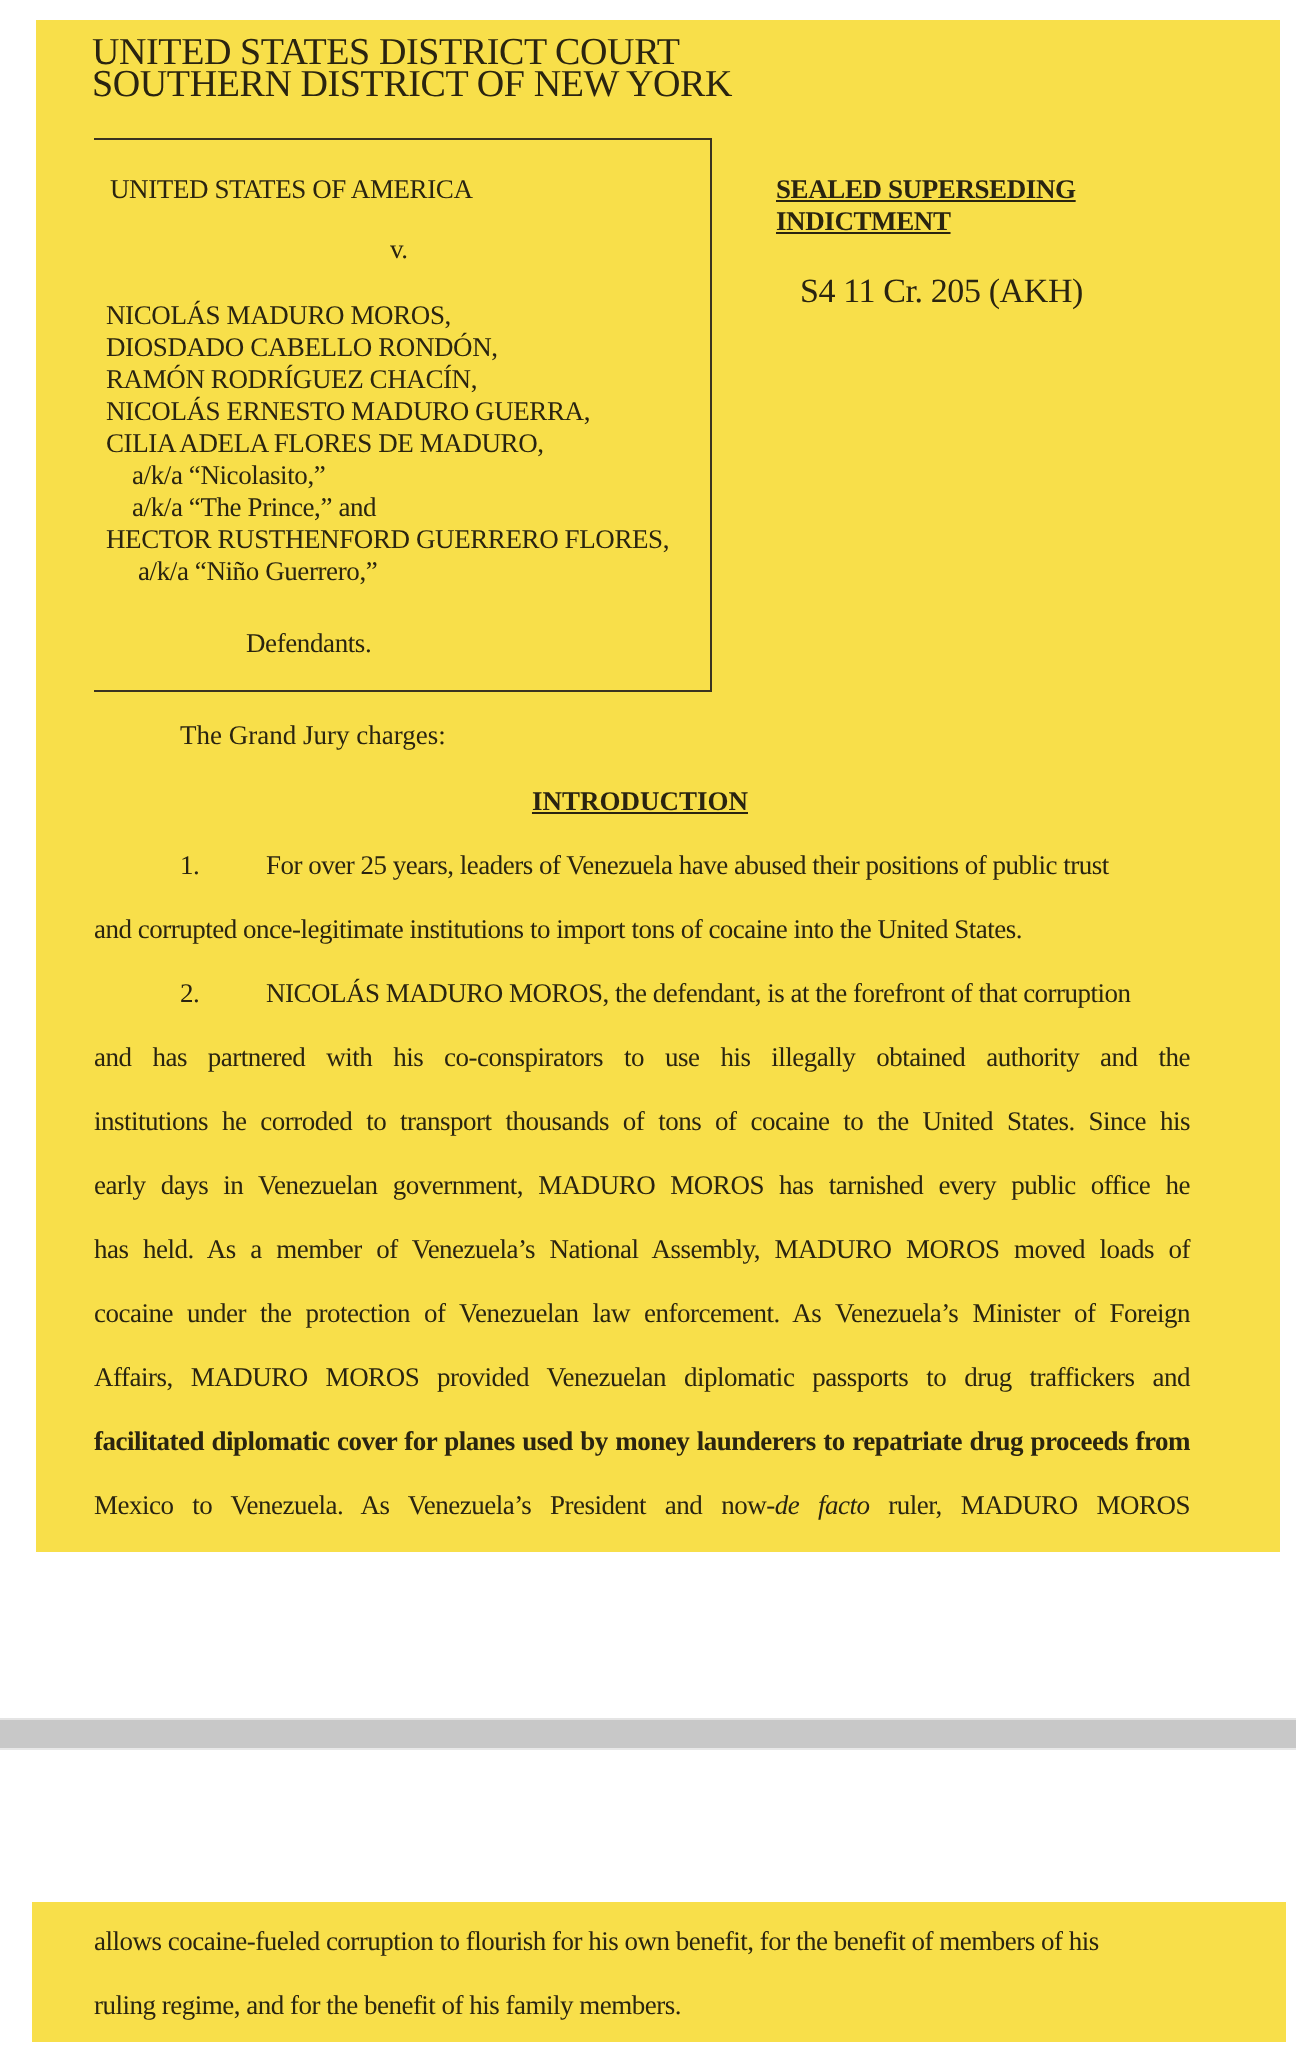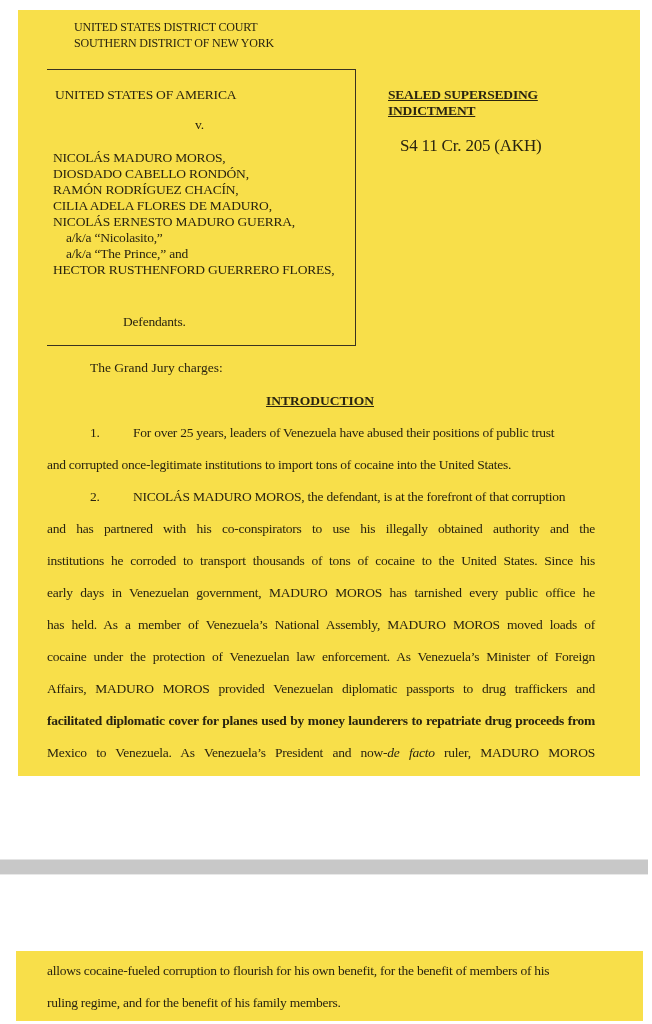--- a/index.html
+++ b/index.html
@@ -4,21 +4,21 @@
 <style>
   html, body { margin:0; padding:0; background:#ffffff; }
   body { width:652px; height:1024px; position:relative; overflow:hidden;
          font-family:"Liberation Serif", "DejaVu Serif", serif; color:#2a2410; }
   .hl { position:absolute; background:#F8DF4A; }
   #hl1 { left:18px; top:10px; width:622px; height:766px; }
   #hl2 { left:16px; top:951px; width:627px; height:70px; }
   .gray-bar { position:absolute; left:0; top:859px; width:648px; height:14px; background:#c8c8c8;
               border-top:1px solid #e4e4e4; border-bottom:1px solid #e8e8e8; }
   .abs { position:absolute; white-space:nowrap; }
-  .court { left:46px; top:19px; font-size:12px; line-height:16px; letter-spacing:-0.2px;margin-left:28px; }
+  .court { left:46px; top:19px; font-size:19px; line-height:16px; letter-spacing:-0.2px; }
   .caption-box { position:absolute; left:47px; top:69px; width:308px; height:275px;
                  border-top:1px solid #3a3320; border-right:1px solid #3a3320; border-bottom:1px solid #3a3320; }
   .cap { font-size:13.5px; line-height:16px; letter-spacing:-0.2px; }
   .usa { left:55px; top:87px;text-align:right; }
   .vs { left:195px; top:117px; }
   .defs { left:53px; top:150px; }
   .defs div { white-space:nowrap; }
   .defs .aka1 { padding-left:13px; }
   .defs .aka2 { padding-left:16px; }
   .defendants { left:123px; top:314px; }
@@ -44,25 +44,26 @@
   <div>SOUTHERN DISTRICT OF NEW YORK</div>
 </div>
 
 <div class="caption-box"></div>
 <div class="abs cap usa">UNITED STATES OF AMERICA</div>
 <div class="abs cap vs">v.</div>
 <div class="abs cap defs">
   <div>NICOLÁS MADURO MOROS,</div>
   <div>DIOSDADO CABELLO RONDÓN,</div>
   <div>RAMÓN RODRÍGUEZ CHACÍN,</div>
+  <div>NICOLÁS ERNESTO MADURO GUERRA,</div>
   <div>CILIA ADELA FLORES DE MADURO,</div>
-  <div>NICOLÁS ERNESTO MADURO GUERRA,</div>
   <div class="aka1">a/k/a “Nicolasito,”</div>
   <div class="aka1">a/k/a “The Prince,” and</div>
   <div>HECTOR RUSTHENFORD GUERRERO FLORES,</div>
+  <div class="aka2">a/k/a “Niño Guerrero,”</div>
 </div>
 <div class="abs cap defendants">Defendants.</div>
 
 <div class="abs sealed">
   <div>SEALED SUPERSEDING</div>
   <div>INDICTMENT</div>
 </div>
 <div class="abs docket">S4 11 Cr. 205 (AKH)</div>
 
 <div class="abs gj">The Grand Jury charges:</div>

